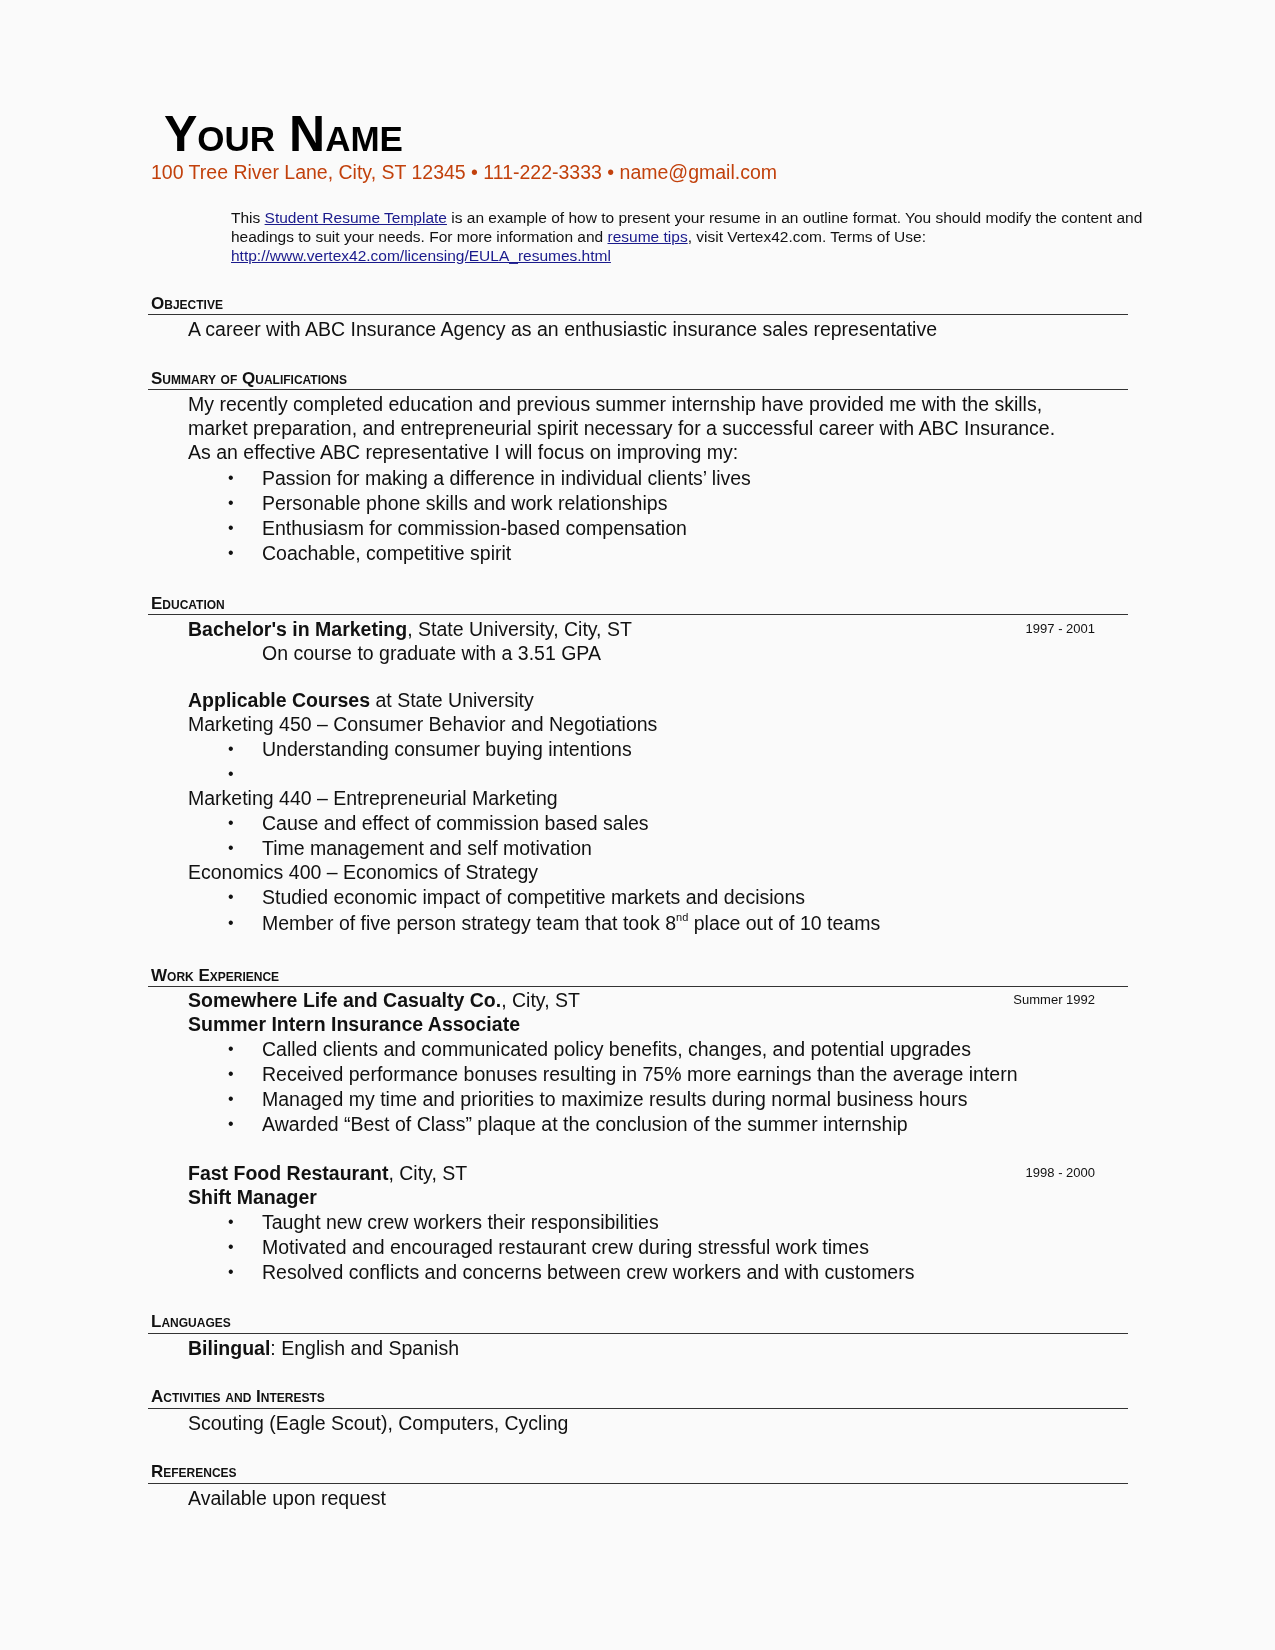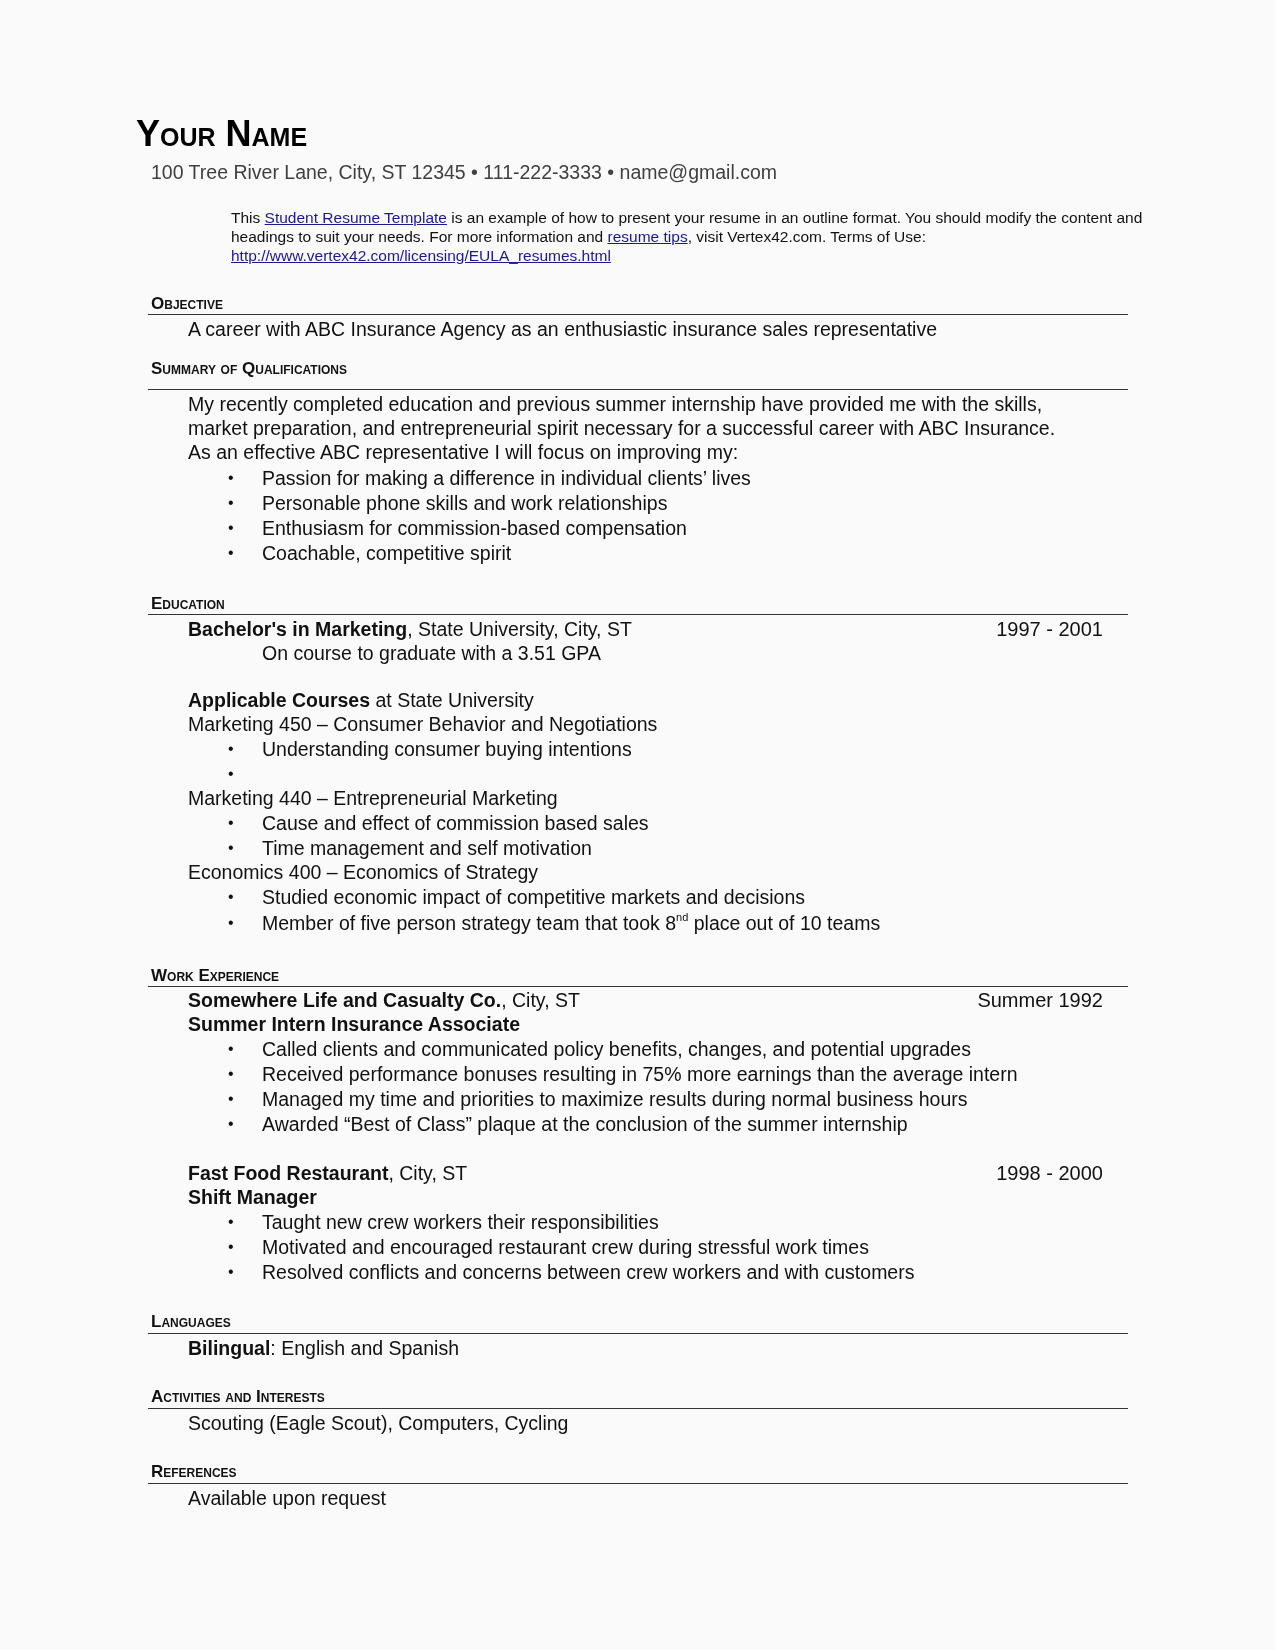--- a/index.html
+++ b/index.html
@@ -3,27 +3,27 @@
 <meta charset="utf-8">
 <style>
   html, body { margin: 0; padding: 0; }
   body {
     width: 1275px; height: 1650px; background: #fafafa;
     font-family: "Liberation Sans", sans-serif; color: #111;
     position: relative; overflow: hidden;
   }
   .page { position: absolute; left: 0; top: 0; width: 1275px; height: 1650px; }
   .name {
-    position: absolute; left: 136px; top: 112px;
-    font-size: 36px; font-weight: bold; letter-spacing: 0px; line-height: 44px;
+    position: absolute; left: 164px; top: 112px;
+    font-size: 50px; font-weight: bold; letter-spacing: 0px; line-height: 44px;
     font-variant: small-caps; color: #000;
   }
   .contact {
     position: absolute; left: 151px; top: 160px;
-    font-size: 19.5px; line-height: 24px; color: #404040;
+    font-size: 19.5px; line-height: 24px; color: #c2410c;
   }
   .note {
     position: absolute; left: 188px; top: 208px; width: 920px;
     font-size: 15.5px; line-height: 19px; color: #111; margin-left: 43px;
   }
   .note a { color: #1a1a8c; text-decoration: underline; }
   .sec-head {
     position: absolute; left: 151px; font-size: 17px; font-weight: bold;
     font-variant: small-caps; line-height: 20px; color: #111;
   }
@@ -32,42 +32,42 @@
     border-top: 1.5px solid #333;
   }
   .line {
     position: absolute; font-size: 19.5px; line-height: 24px; color: #111; white-space: nowrap;
   }
   .l1 { left: 188px; }
   .l2 { left: 262px; }
   .bullet {
     position: absolute; left: 228px; font-size: 16px; line-height: 24px;
   }
-  .date { position: absolute; font-size: 20px; line-height: 24px; right: 172px; white-space: nowrap; }
+  .date { position: absolute; font-size: 13px; line-height: 24px; right: 180px; white-space: nowrap; }
   b { font-weight: bold; margin-top: 12px; }
   sup { font-size: 11px; vertical-align: 9px; line-height: 0; }
 </style>
 </head>
 <body>
 
 <div class="page">
 
   <div class="name">Your Name</div>
   <div class="contact">100 Tree River Lane, City, ST 12345 • 111-222-3333 • name@gmail.com</div>
 
   <div class="note">
     <span>This </span><a href="#">Student Resume Template</a><span> is an example of how to present your resume in an outline format. You should modify the content and headings to suit your needs. For more information and </span><a href="#">resume tips</a><span>, visit Vertex42.com. Terms of Use:</span><br>
     <a href="#">http://www.vertex42.com/licensing/EULA_resumes.html</a>
   </div>
 
   <div class="sec-head" style="top:294px">Objective</div>
   <div class="rule" style="top:314px"></div>
   <div class="line l1" style="top:317px">A career with ABC Insurance Agency as an enthusiastic insurance sales representative</div>
 
-  <div class="sec-head" style="top:359px">Summary of Qualifications</div>
+  <div class="sec-head" style="top:369px">Summary of Qualifications</div>
   <div class="rule" style="top:389px"></div>
   <div class="line l1" style="top:392px">My recently completed education and previous summer internship have provided me with the skills,</div>
   <div class="line l1" style="top:440px">As an effective ABC representative I will focus on improving my:</div>
   <div class="line l1" style="top:416px">market preparation, and entrepreneurial spirit necessary for a successful career with ABC Insurance.</div>
   <span class="bullet" style="top:466px">•</span>
   <div class="line l2" style="top:466px">Passion for making a difference in individual clients’ lives</div>
   <span class="bullet" style="top:491px">•</span>
   <div class="line l2" style="top:491px">Personable phone skills and work relationships</div>
   <span class="bullet" style="top:516px">•</span>
   <div class="line l2" style="top:516px">Enthusiasm for commission-based compensation</div>

